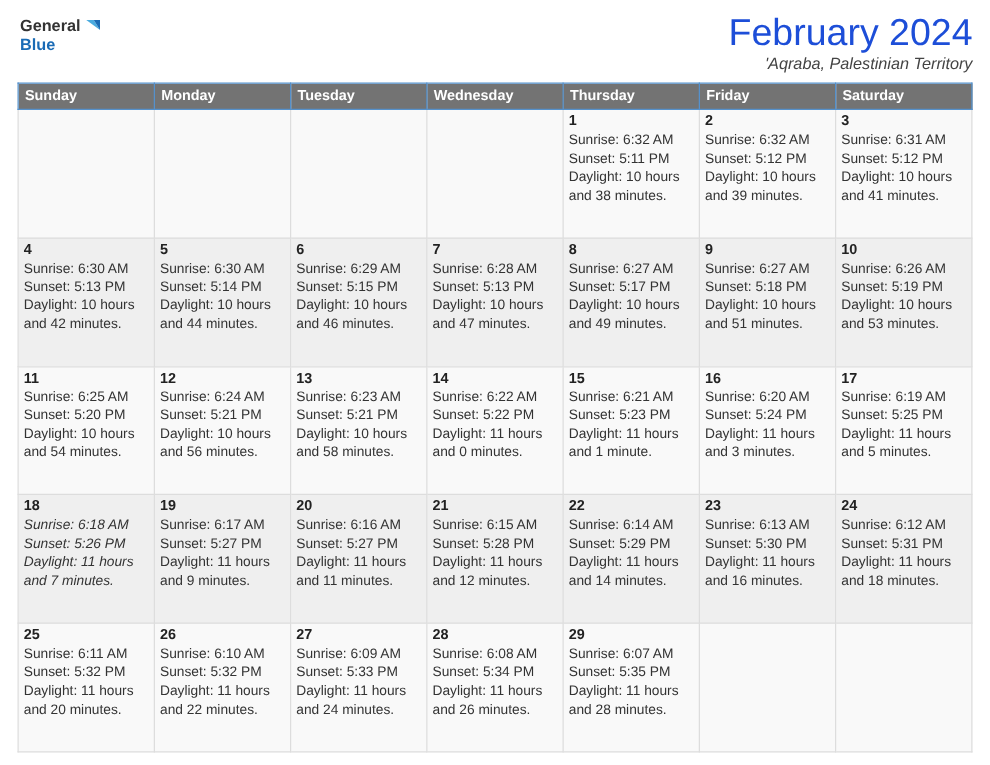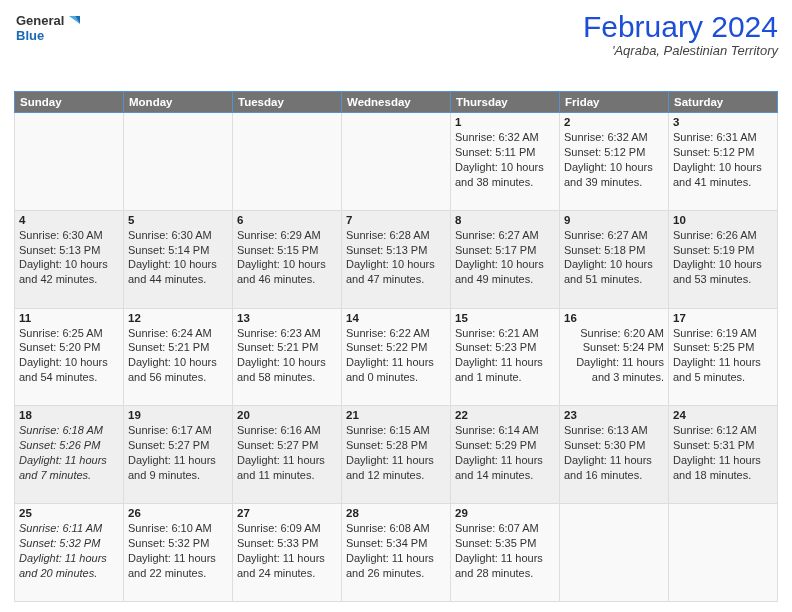--- a/index.html
+++ b/index.html
@@ -9,21 +9,20 @@
       width: 792px;
       height: 612px;
       overflow: hidden;
     }
     .page {
       width: 792px;
       height: 612px;
       padding: 10px 14px 10px 14px;
       display: flex;
       flex-direction: column;
-      gap: 25px;
     }
     .header {
       display: flex;
       justify-content: space-between;
       align-items: flex-start;
       margin-bottom: 8px;
     }
     .logo {
       display: flex;
       align-items: center;
@@ -230,21 +229,21 @@
           </td>
           <td>
             <span class="day-number">15</span>
             <div class="day-info" style="white-space: pre-line;">Sunrise: 6:21 AM
 Sunset: 5:23 PM
 Daylight: 11 hours
 and 1 minute.</div>
           </td>
           <td>
             <span class="day-number">16</span>
-            <div class="day-info" style="white-space: pre-line; text-align: right;">Sunrise: 6:20 AM
+            <div class="day-info" style="white-space: pre-line;">Sunrise: 6:20 AM
 Sunset: 5:24 PM
 Daylight: 11 hours
 and 3 minutes.</div>
           </td>
           <td>
             <span class="day-number">17</span>
             <div class="day-info" style="white-space: pre-line;">Sunrise: 6:19 AM
 Sunset: 5:25 PM
 Daylight: 11 hours
 and 5 minutes.</div>
@@ -297,21 +296,21 @@
             <span class="day-number">24</span>
             <div class="day-info" style="white-space: pre-line;">Sunrise: 6:12 AM
 Sunset: 5:31 PM
 Daylight: 11 hours
 and 18 minutes.</div>
           </td>
         </tr>
         <tr>
           <td>
             <span class="day-number">25</span>
-            <div class="day-info" style="white-space: pre-line; font-style: italic;">Sunrise: 6:11 AM
+            <div class="day-info" style="white-space: pre-line;">Sunrise: 6:11 AM
 Sunset: 5:32 PM
 Daylight: 11 hours
 and 20 minutes.</div>
           </td>
           <td>
             <span class="day-number">26</span>
             <div class="day-info" style="white-space: pre-line;">Sunrise: 6:10 AM
 Sunset: 5:32 PM
 Daylight: 11 hours
 and 22 minutes.</div>

